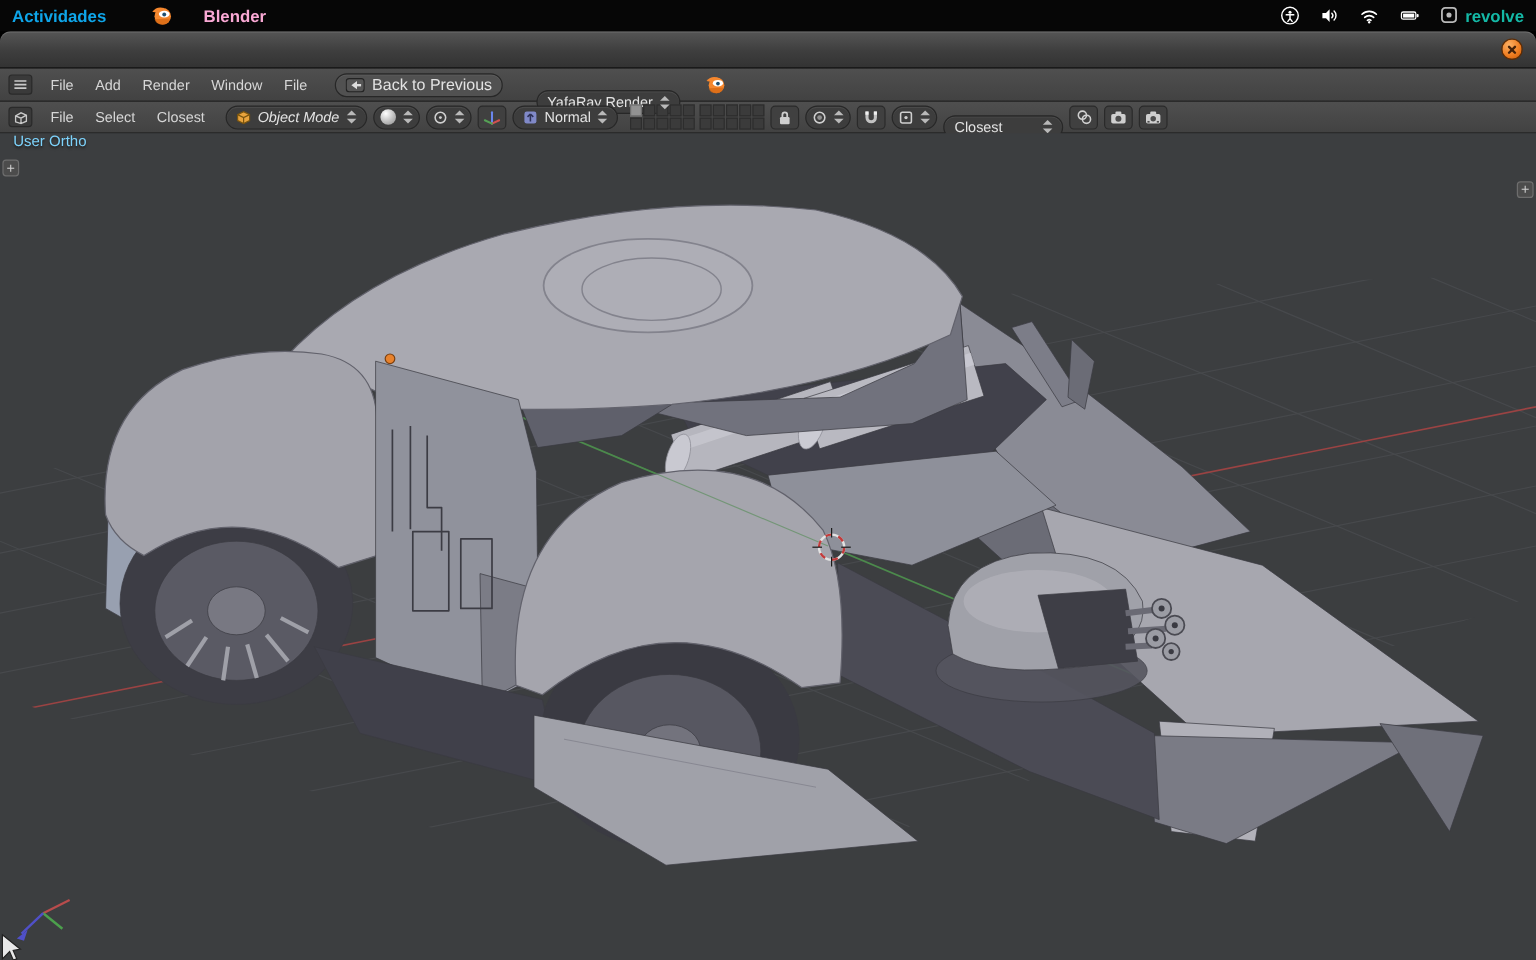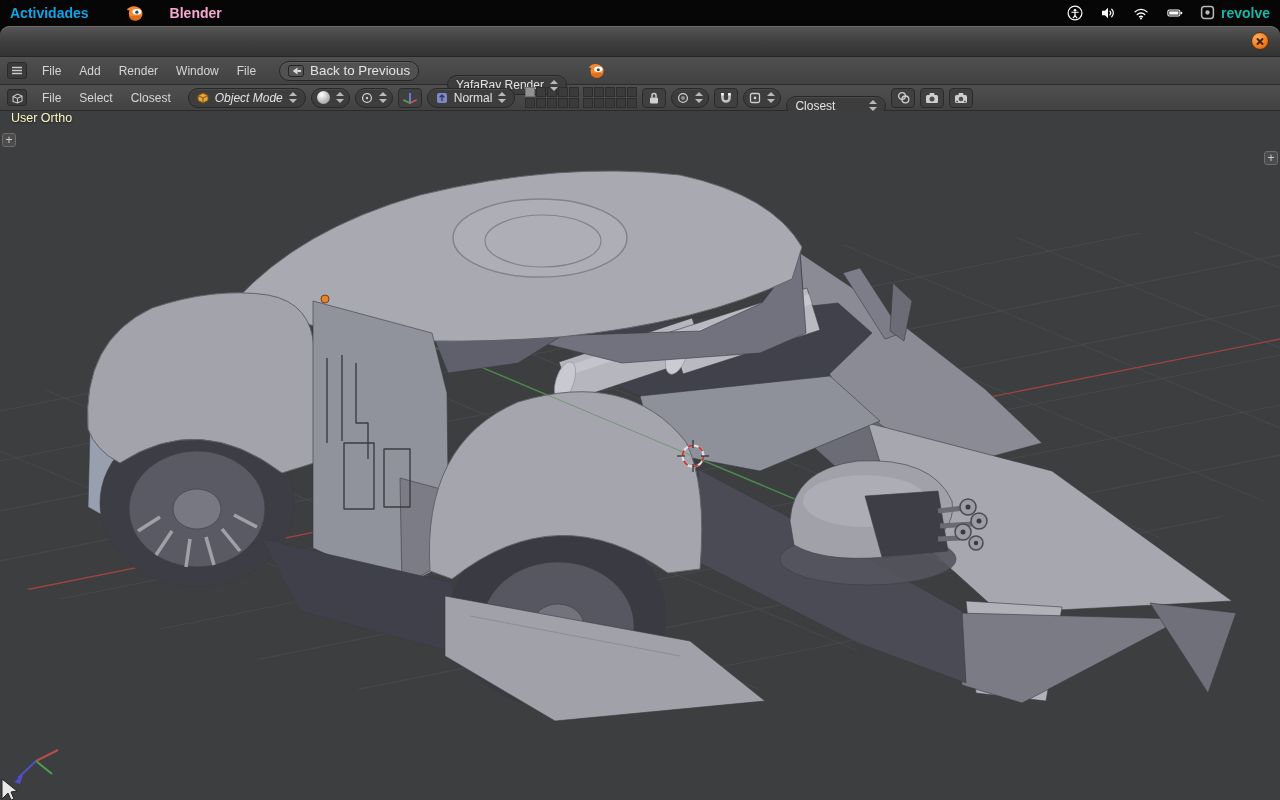--- a/index.html
+++ b/index.html
@@ -70,21 +70,21 @@
   .layers + .layers{margin-left:4px;}
   .lcell{background:#3b3b3b;border:1px solid #2d2d2d;}
   .lcell.on{background:#929292;border-color:#6f6f6f;}
   .tool-btn{width:24px;height:20px;background:#404040;border:1px solid #2a2a2a;
       border-radius:4px;display:inline-flex;align-items:center;justify-content:center;
       margin-left:5px;flex:none;}
 
   
   .viewport{position:relative;width:1280px;height:690px;background:#3c3e40;overflow:hidden;}
   .scene{display:block;width:1280px;height:690px;}
-  .view-label{position:absolute;left:11px;top:0;color:#fef9c3;font-size:12.5px;
+  .view-label{position:absolute;left:11px;top:0;color:#7dd3fc;font-size:12.5px;
       text-shadow:0 1px 2px rgba(0,0,0,.55);}
   .plus{position:absolute;width:14px;height:14px;background:#4c4c4c;border:1px solid #6d6d6d;
       border-radius:3px;color:#cecece;font-size:12px;line-height:12px;text-align:center;}
   .plus.left{left:2px;top:22px;}
   .plus.right{right:2px;top:40px;}
 </style>
 </head>
 <body>
 
 <div class="screen">

